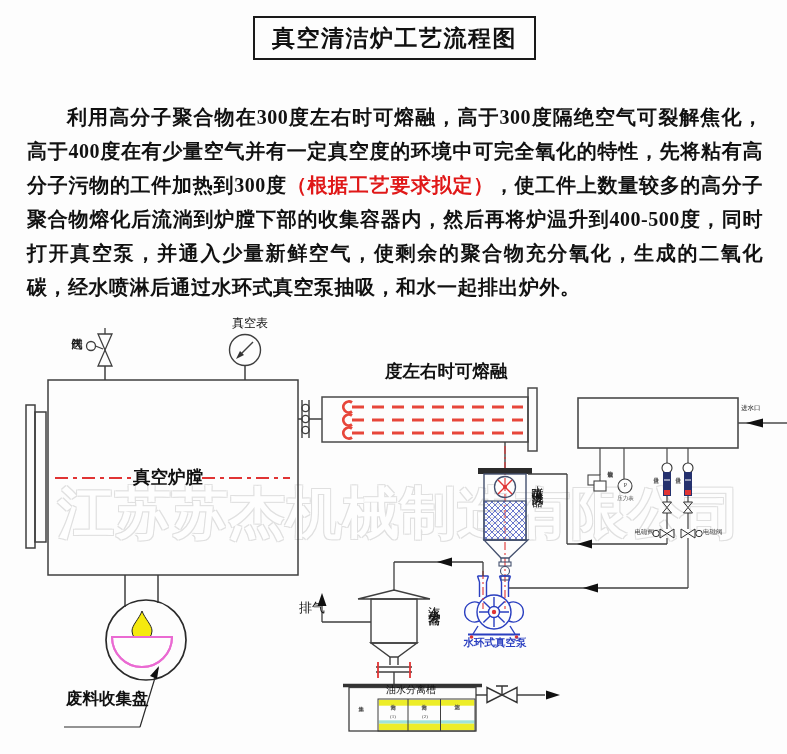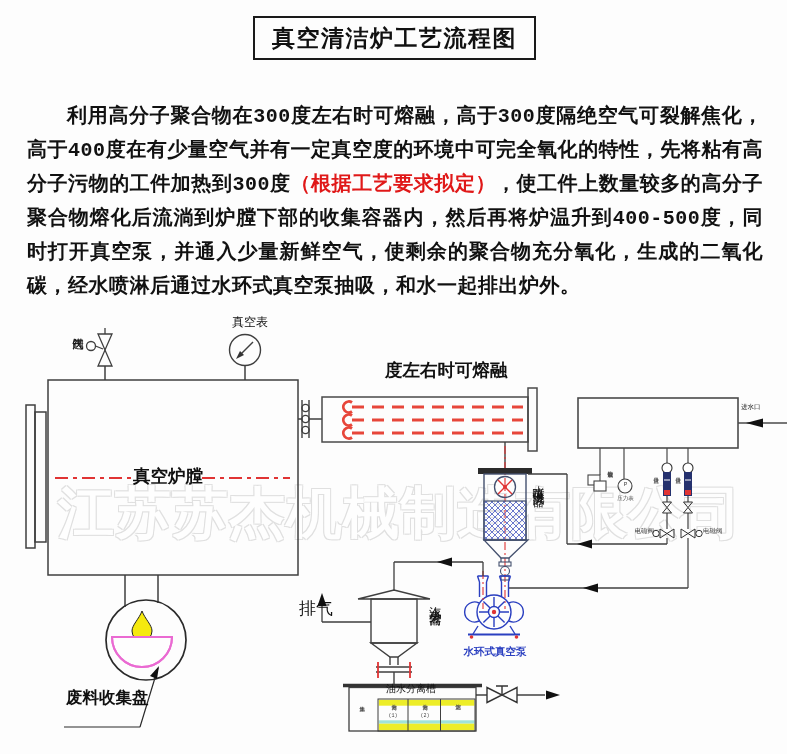--- a/index.html
+++ b/index.html
@@ -1,36 +1,36 @@
 <!DOCTYPE html>
 <html><head>
 <meta charset="utf-8">
 <style>
   html,body{margin:0;padding:0;background:#fff;}
   #stage{position:relative;width:787px;height:754px;background:#fdfdfd;overflow:hidden;
-         font-family:Liberation Mono, monospace;color:#111;}
+         font-family:Liberation Serif, serif;color:#111;}
   .abs{position:absolute;}
   
   #title-box{left:253px;top:16px;width:279px;height:40px;border:2.5px solid #1a1a1a;
              display:flex;align-items:center;justify-content:center;}
   #title-box span{font-size:23px;font-weight:700;letter-spacing:1.5px;}
   
   #intro{left:27px;top:80px;width:736px;font-size:20px;font-weight:600;line-height:34px;
          text-align:justify;text-indent:2em;letter-spacing:0.5px;}
   #intro .red{color:#e01818;}
   
   #watermark{left:58px;top:476px;width:700px;font-size:56px;font-weight:700;white-space:nowrap;
              letter-spacing:1px;color:#ffffff;opacity:.92;z-index:1;
              text-shadow:1px 1px 0 #dedede,-1px -1px 0 #dedede,1px -1px 0 #dedede,-1px 1px 0 #dedede;}
   
   #diagram{left:0;top:310px;width:787px;height:444px;z-index:2;}
   
   .dlabel{z-index:3;line-height:1.05;}
   .vert{writing-mode:vertical-rl;}
-  .c-blue{color:#2a3fc0;margin-top:10px;}
+  .c-blue{color:#2a3fc0;}
   .big{font-size:17.5px;font-weight:600;}
   .med{font-size:12px;}
   .tiny{font-size:5.5px;color:#444;}
 </style>
 </head>
 <body>
 
 <div id="stage">
 
   <div class="abs" id="title-box">
@@ -215,21 +215,21 @@
     </g>
   </svg>
 
   <div class="abs dlabel vert" style="left:71px;top:329px;height:50px;font-size:11.5px;">进气阀</div>
   <div class="abs dlabel med" style="left:226px;top:317px;margin-left:6px;">真空表</div>
   <div class="abs dlabel big" style="left:133px;top:468px;">真空炉膛</div>
   <div class="abs dlabel big" style="left:385px;top:362px;">度左右时可熔融</div>
   <div class="abs dlabel" style="left:741px;top:405px;font-size:6.5px;">进水口</div>
   <div class="abs dlabel vert" style="left:531px;top:476px;height:95px;font-size:12px;letter-spacing:2px;">水喷淋洗涤器</div>
   <div class="abs dlabel vert" style="left:427px;top:596px;height:80px;font-size:12.5px;letter-spacing:2px;">汽水分离器</div>
-  <div class="abs dlabel" style="left:299px;top:601px;font-size:17px;">排气</div>
+  <div class="abs dlabel" style="left:299px;top:601px;font-size:13px;">排气</div>
   <div class="abs dlabel c-blue" style="left:457px;top:637px;width:76px;text-align:center;font-size:10.5px;font-weight:600;">水环式真空泵</div>
   <div class="abs dlabel" style="left:66px;top:690px;font-size:16.5px;font-weight:600;">废料收集盘</div>
   <div class="abs dlabel" style="left:386px;top:685px;width:70px;font-size:10px;">油水分离槽</div>
   <div class="abs dlabel tiny" style="left:630px;top:529px;width:24px;text-align:right;font-size:6.5px;">电磁阀</div>
   <div class="abs dlabel tiny" style="left:703px;top:529px;font-size:6.5px;">电磁阀</div>
   <div class="abs dlabel tiny vert" style="left:653px;top:473px;height:22px;">流量计</div>
   <div class="abs dlabel tiny vert" style="left:675px;top:473px;height:22px;">流量计</div>
   <div class="abs dlabel tiny vert" style="left:607px;top:467px;height:32px;">液位控制器</div>
   <div class="abs dlabel tiny" style="left:614px;top:496px;width:23px;text-align:center;">压力表</div>
   <div class="abs dlabel tiny" style="left:622px;top:482px;width:7px;text-align:center;font-size:6px;">P</div>

